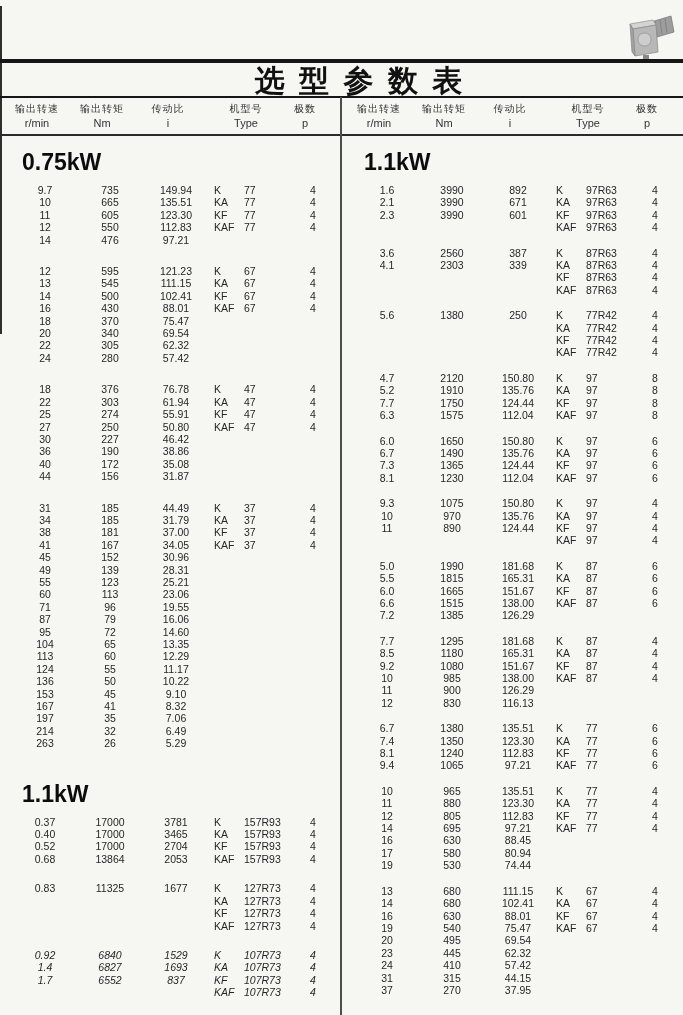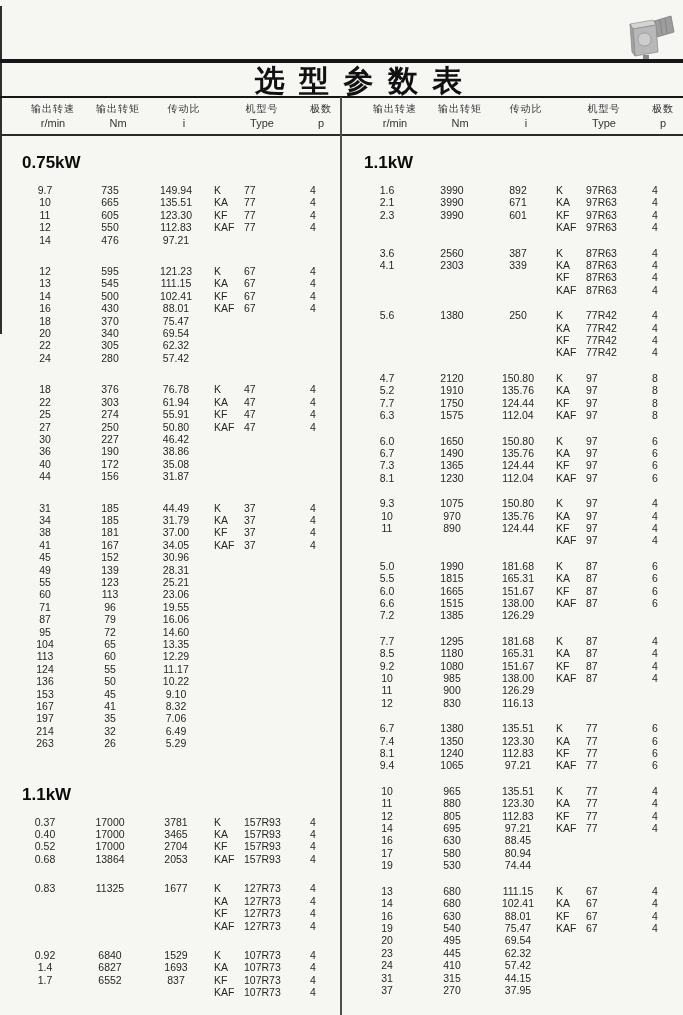--- a/index.html
+++ b/index.html
@@ -21,47 +21,47 @@
     position:absolute;top:61px;left:17px;width:100%;
     margin:0;text-align:center;
     font-size:30px;font-weight:bold;
     letter-spacing:0.48em;text-indent:0.48em;
     color:#111;
   }
   .motor{position:absolute;right:4px;top:11px;}
   .head-half{
     position:absolute;top:102px;width:332px;
     display:grid;grid-template-columns:74px 56px 76px 80px 38px;
-    padding-left:16px;
+    padding-left:0;
   }
   .head-left{left:0;}
   .head-right{left:342px;}
   .hcell{text-align:center;color:#333;}
   .hcell .zh{font-size:10px;letter-spacing:1px;line-height:13px;}
   .hcell .en{font-size:11px;line-height:17px;}
   .half{position:absolute;top:138px;width:332px;}
   .half-left{left:0;}
   .half-right{left:342px;}
   .heading{
-    font-size:17px;font-weight:bold;color:#0c0c0c;
+    font-size:23px;font-weight:bold;color:#0c0c0c;
     line-height:29px;margin:10px 0 7px 22px;
   }
   .row{
     display:grid;grid-template-columns:74px 56px 76px 80px 38px;
     padding-left:8px;
     font-size:10.5px;line-height:12.4px;
     white-space:nowrap;
   }
   .cell{text-align:center;}
   .cm{display:flex;text-align:left;}
   .mp{width:30px;flex:0 0 30px;}
   .group + .group{margin-top:13px;}
   .half-left .sec-0-0 .group + .group{margin-top:19px;}
   .half-left .sec-0-1 .group + .group{margin-top:17px;}
-  .half-left .sec-0-1 .grp-2{margin-top:28px;}
+  .half-left .sec-0-1 .grp-2{margin-top:28px;font-style:italic;}
   .half-left .sec-0-1 .heading{margin-top:30px;}
 </style>
 </head>
 <body>
 
 <div class="page">
   <div class="edge-strip"></div>
 
   <svg class="motor" width="62" height="54" viewBox="0 0 62 54">
     <polygon points="34,11 54,5 57,21 40,26" fill="#9d9d9d" stroke="#7c7c7c" stroke-width="0.8"></polygon>

